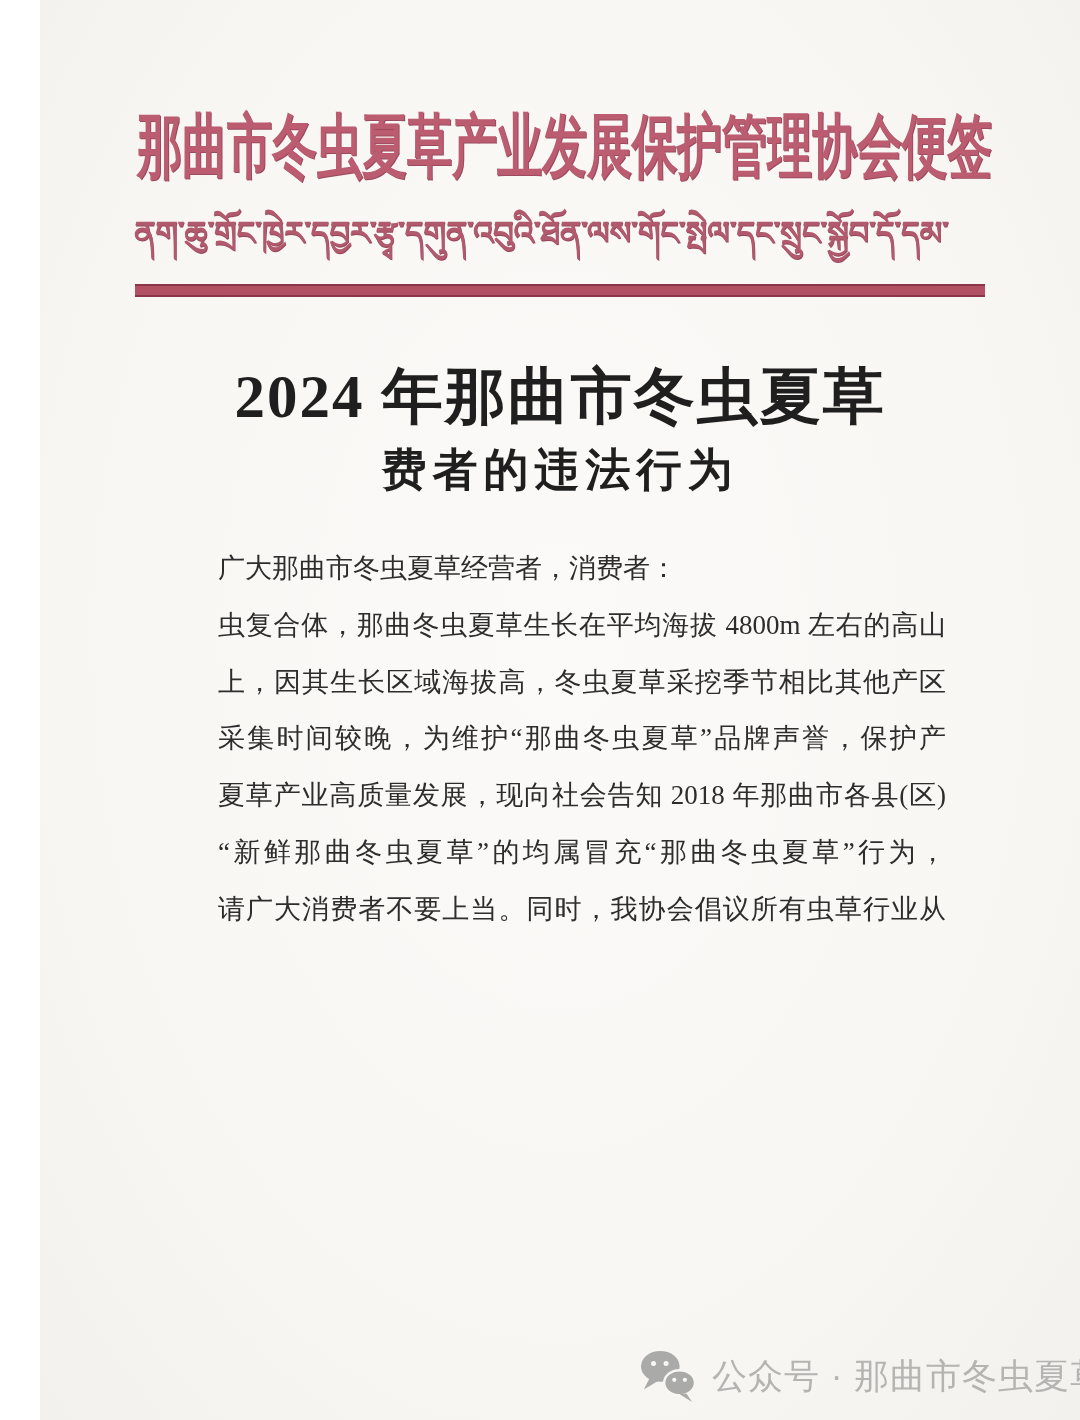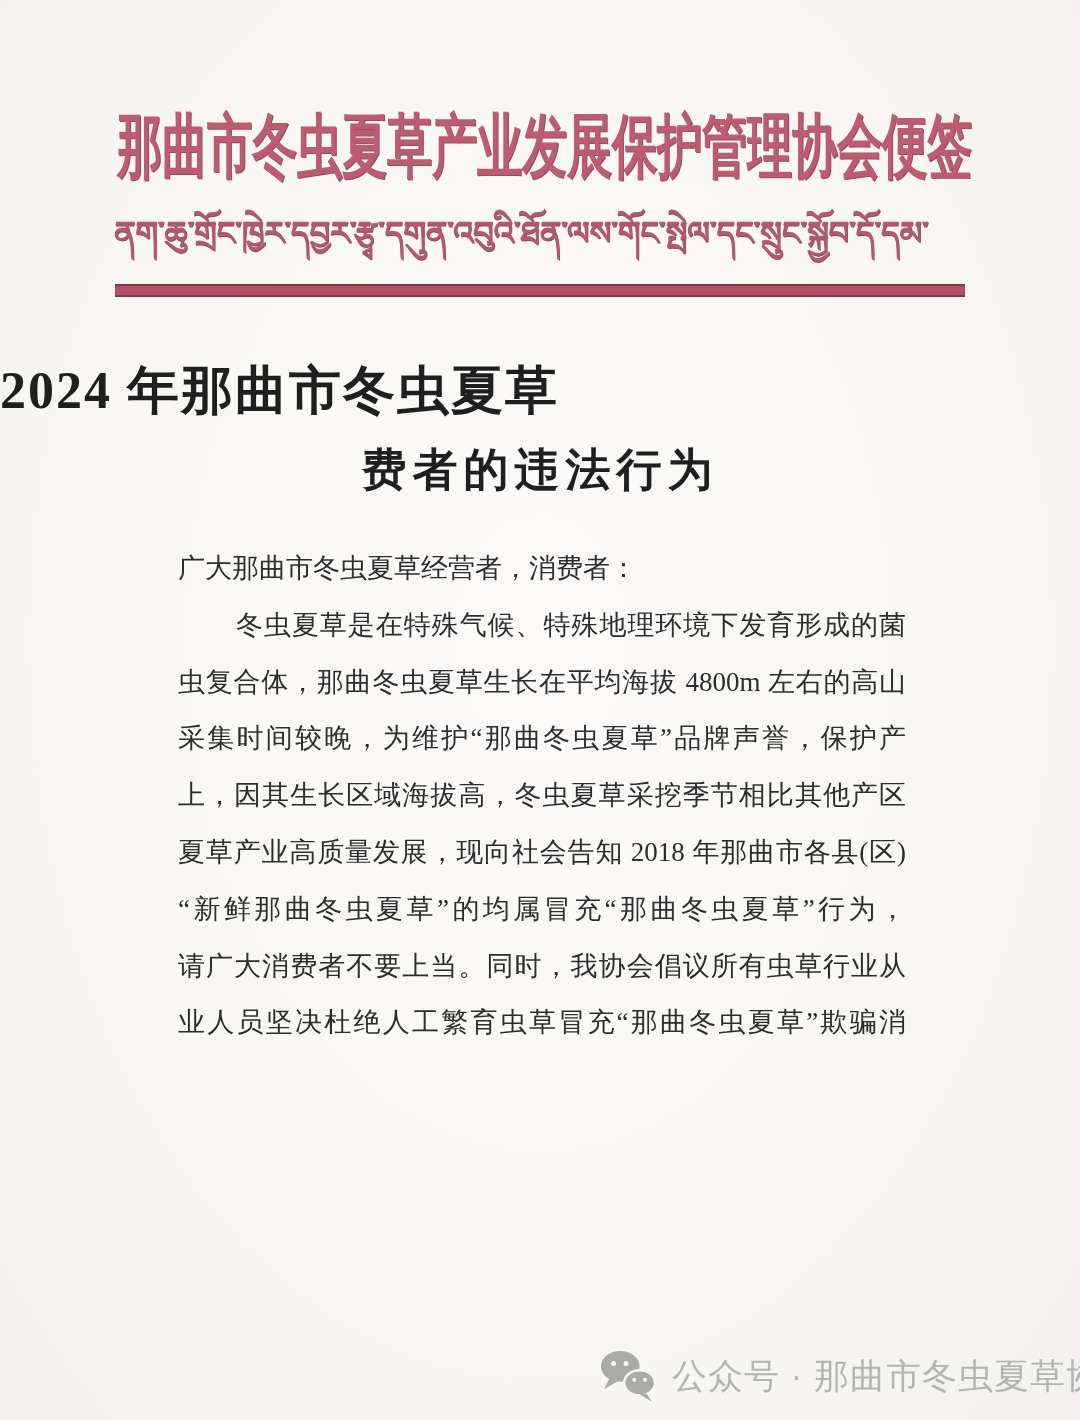--- a/index.html
+++ b/index.html
@@ -10,20 +10,21 @@
     width: 1080px;
     height: 1420px;
     position: relative;
     overflow: hidden;
     font-family: "Liberation Serif", "DejaVu Serif", serif;
   }
   .page {
     position: absolute;
     inset: 0;
     background: radial-gradient(ellipse at 50% 45%, #fbfaf8 0%, #f8f7f4 60%, #f2f1ed 100%);
+    margin-left: 40px;
   }
 
   
   .letterhead-title {
     position: absolute;
     top: 100px;
     left: 50%;
     width: 846px;
     transform: translateX(-50%) scaleY(1.55);
     transform-origin: top center;
@@ -63,21 +64,22 @@
     border-top: 2px solid #8a3549;
     border-bottom: 2px solid #8a3549;
   }
 
   
   .doc-title-line1 {
     position: absolute;
     top: 356px;
     left: 0;
     width: 100%;
-    font-size: 52px;
+    text-align: center;
+    font-size: 61px;
     font-weight: bold;
     color: #1f1f1f;
     letter-spacing: 2px;
   }
   .doc-title-line2 {
     position: absolute;
     top: 440px;
     left: 0;
     width: 100%;
     text-align: center;
@@ -143,28 +145,26 @@
   <div class="letterhead-tibetan">ནག་ཆུ་གྲོང་ཁྱེར་དབྱར་རྩྭ་དགུན་འབུའི་ཐོན་ལས་གོང་སྤེལ་དང་སྲུང་སྐྱོབ་དོ་དམ་མཐུན་ཚོགས་ཀྱི་འབྲི་ཤོག།</div>
 
   <div class="letterhead-rule"></div>
 
   <div class="doc-title-line1">2024 年那曲市冬虫夏草</div>
 
   <div class="doc-title-line2">费者的违法行为</div>
 
   <div class="body-block">
     <div class="body-line salutation">广大那曲市冬虫夏草经营者，消费者：</div>
-    <div class="body-line indent">冬虫夏草是在特殊气候、特殊地理环境下发育形成的菌</div>
     <div class="body-line">虫复合体，那曲冬虫夏草生长在平均海拔 4800m 左右的高山</div>
+    <div class="body-line">上，因其生长区域海拔高，冬虫夏草采挖季节相比其他产区</div>
     <div class="body-line">采集时间较晚，为维护“那曲冬虫夏草”品牌声誉，保护产</div>
-    <div class="body-line">上，因其生长区域海拔高，冬虫夏草采挖季节相比其他产区</div>
     <div class="body-line">夏草产业高质量发展，现向社会告知 2018 年那曲市各县(区)</div>
     <div class="body-line">“新鲜那曲冬虫夏草”的均属冒充“那曲冬虫夏草”行为，</div>
     <div class="body-line">请广大消费者不要上当。同时，我协会倡议所有虫草行业从</div>
-    <div class="body-line">业人员坚决杜绝人工繁育虫草冒充“那曲冬虫夏草”欺骗消</div>
   </div>
 
   <div class="footer-watermark">
     <svg class="wechat-icon" viewBox="0 0 64 58" xmlns="http://www.w3.org/2000/svg" aria-hidden="true">
       <g fill="#aaaaa9">
         <ellipse cx="24" cy="19" rx="20" ry="16"></ellipse>
         <polygon points="13,31 7,43 22,34"></polygon>
       </g>
       <circle cx="17" cy="16" r="2.6" fill="#f8f7f4"></circle>
       <circle cx="30" cy="16" r="2.6" fill="#f8f7f4"></circle>

